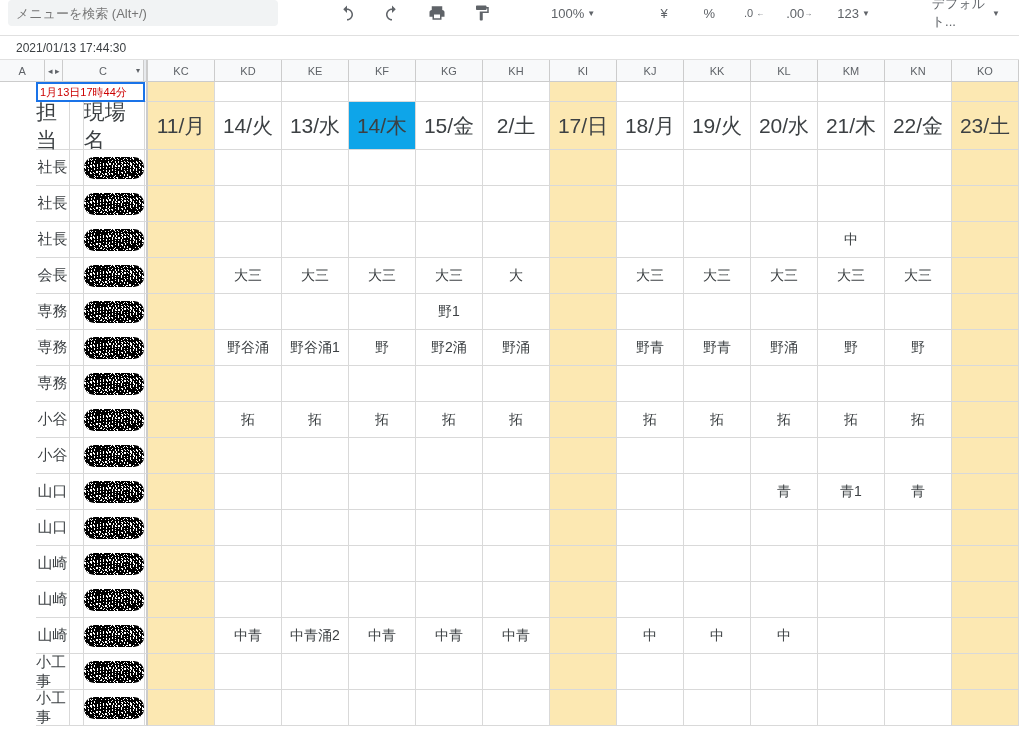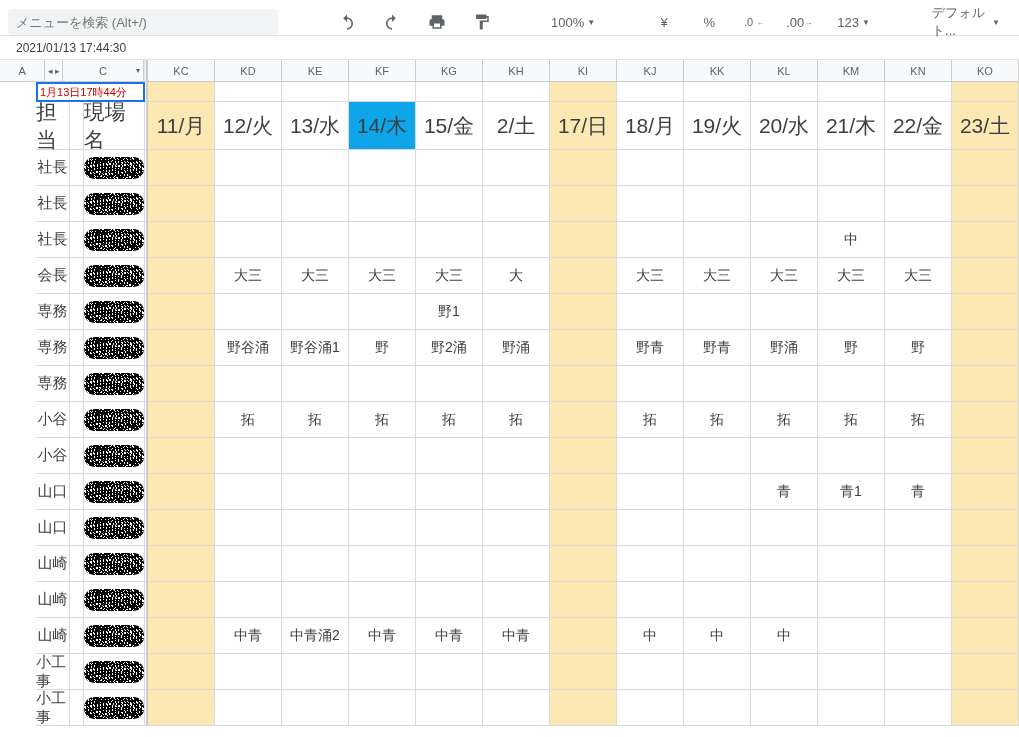--- a/index.html
+++ b/index.html
@@ -7,21 +7,21 @@
     margin: 0;
     font-family: Arial, sans-serif;
     font-size: 13px;
     color: #3c4043;
     background: #fff;
     overflow: hidden;
   }
   .toolbar {
     height: 36px;
     display: flex;
-    align-items: flex-end;
+    align-items: flex-start;
     padding: 0 8px;
     border-bottom: 1px solid #e0e0e0;
     gap: 19px;
   }
   .search-box {
     flex: 0 0 270px;
     height: 26px;
     border: none;
     background: #f1f3f4;
     border-radius: 4px;
@@ -241,21 +241,21 @@
       <div class="cell"></div>
       <div class="cell"></div>
       <div class="cell weekend"></div>
     </div>
     <div class="row hdr">
       <div class="cell-a">担当</div>
       <div class="cell-gap"></div>
       <div class="cell-c">現場名</div>
       <div class="split"></div>
       <div class="cell weekend">11/月</div>
-      <div class="cell">12/火</div>
+      <div class="cell">14/火</div>
       <div class="cell">13/水</div>
       <div class="cell selected">14/木</div>
       <div class="cell">15/金</div>
       <div class="cell">2/土</div>
       <div class="cell weekend">17/日</div>
       <div class="cell">18/月</div>
       <div class="cell">19/火</div>
       <div class="cell">20/水</div>
       <div class="cell">21/木</div>
       <div class="cell">22/金</div>

